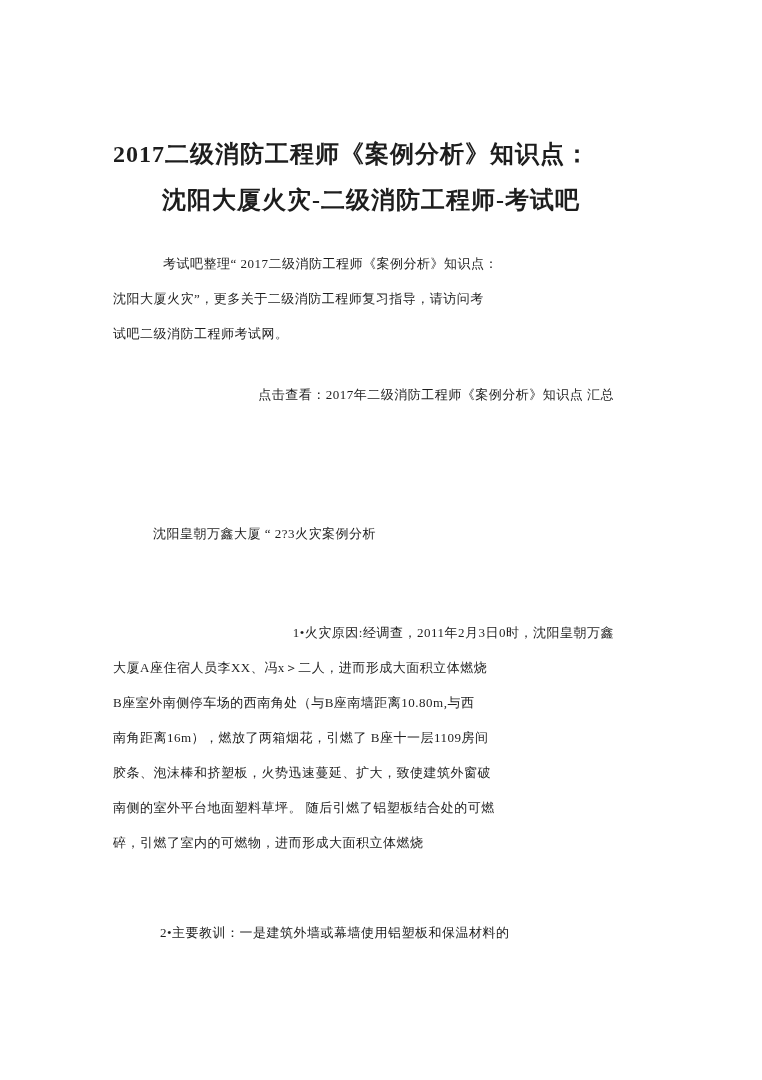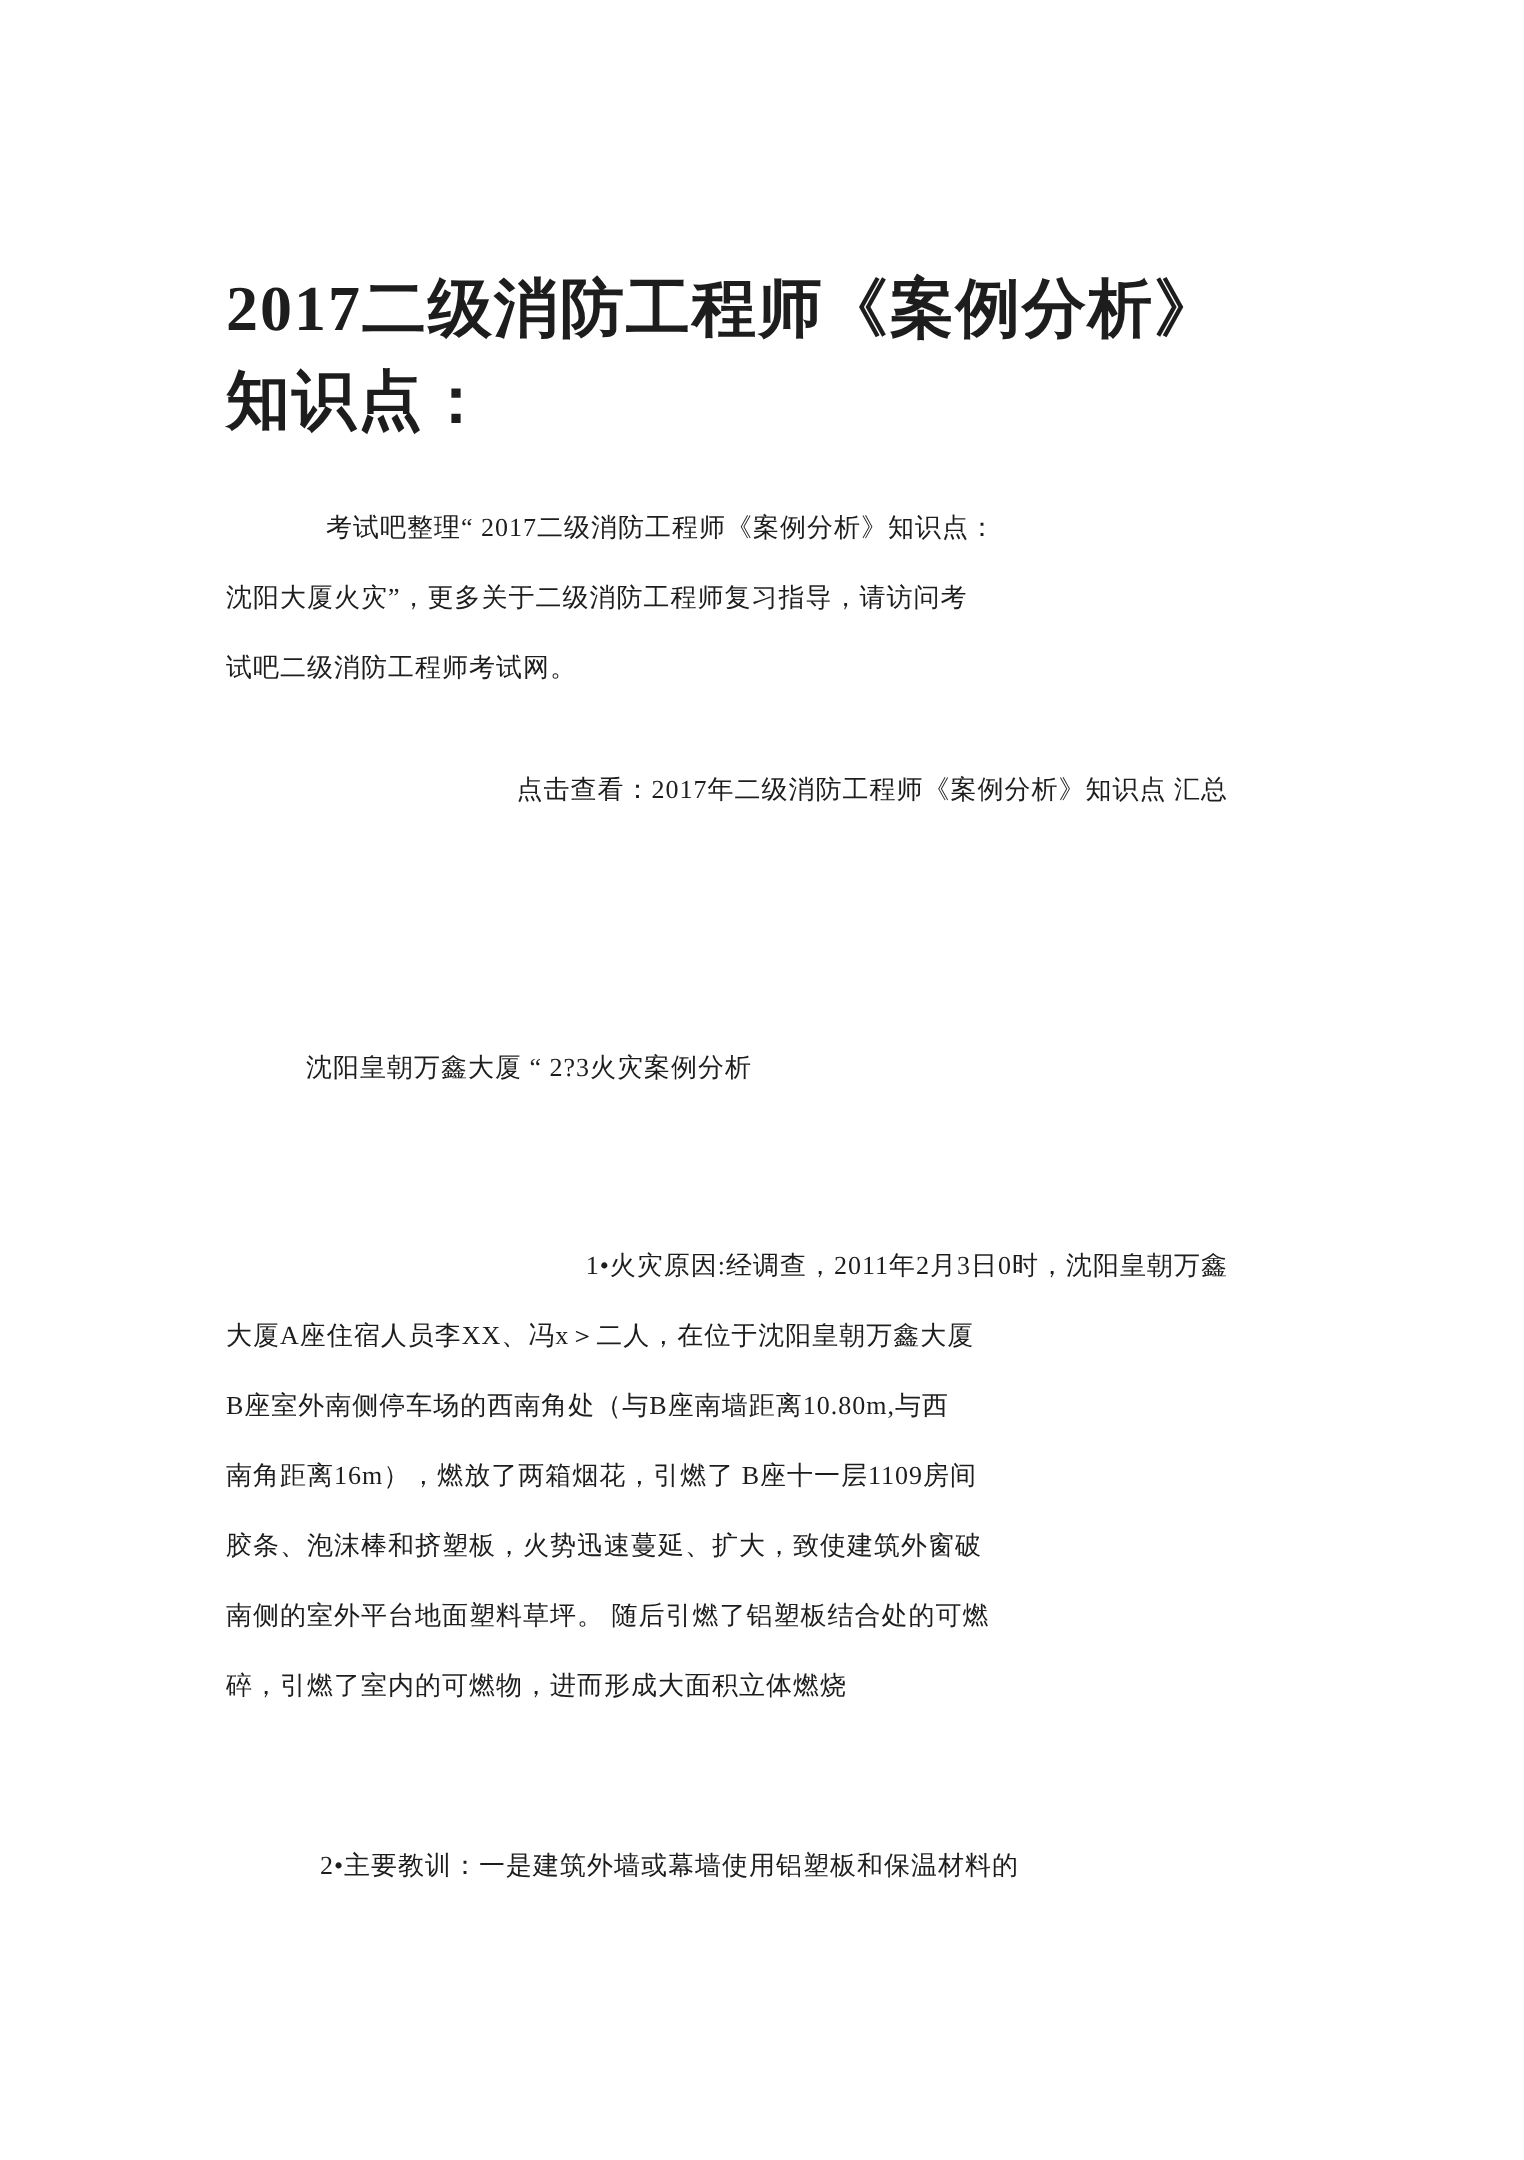--- a/index.html
+++ b/index.html
@@ -17,21 +17,21 @@
     color: #1d1d1d;
   }
   .content {
     position: absolute;
     left: 113px;
     right: 148px;
     top: 0;
     padding-top: 131px;
   }
   .doc-title {
-    font-size: 32px;
+    font-size: 24px;
     font-weight: bold;
     line-height: 46px;
     letter-spacing: 1px;
   }
   .doc-title .t-line2 {
     padding-left: 49px;
   }
   .body-text {
     font-size: 13px;
     line-height: 35px;
@@ -47,35 +47,36 @@
   .lessons .first { padding-left: 47px; }
 </style>
 </head>
 <body>
 
 <div class="page">
   <div class="content">
 
     <div class="doc-title">
       <div class="t-line1">2017二级消防工程师《案例分析》知识点：</div>
+      <div class="t-line2">沈阳大厦火灾-二级消防工程师-考试吧</div>
     </div>
 
     <div class="body-text intro">
       <div class="first">考试吧整理“ 2017二级消防工程师《案例分析》知识点：</div>
       <div>沈阳大厦火灾”，更多关于二级消防工程师复习指导，请访问考</div>
       <div>试吧二级消防工程师考试网。</div>
     </div>
 
     <div class="body-text link-line">点击查看：2017年二级消防工程师《案例分析》知识点 汇总</div>
 
     <div class="body-text case-heading">沈阳皇朝万鑫大厦 “ 2?3火灾案例分析</div>
 
     <div class="body-text cause">
       <div class="first">1•火灾原因:经调查，2011年2月3日0时，沈阳皇朝万鑫</div>
-      <div>大厦A座住宿人员李XX、冯x＞二人，在位于沈阳皇朝万鑫大厦</div>
+      <div>大厦A座住宿人员李XX、冯x＞二人，进而形成大面积立体燃烧</div>
       <div>B座室外南侧停车场的西南角处（与B座南墙距离10.80m,与西</div>
       <div>南角距离16m），燃放了两箱烟花，引燃了 B座十一层1109房间</div>
       <div>胶条、泡沫棒和挤塑板，火势迅速蔓延、扩大，致使建筑外窗破</div>
       <div>南侧的室外平台地面塑料草坪。 随后引燃了铝塑板结合处的可燃</div>
       <div>碎，引燃了室内的可燃物，进而形成大面积立体燃烧</div>
     </div>
 
     <div class="body-text lessons">
       <div class="first">2•主要教训：一是建筑外墙或幕墙使用铝塑板和保温材料的</div>
 

